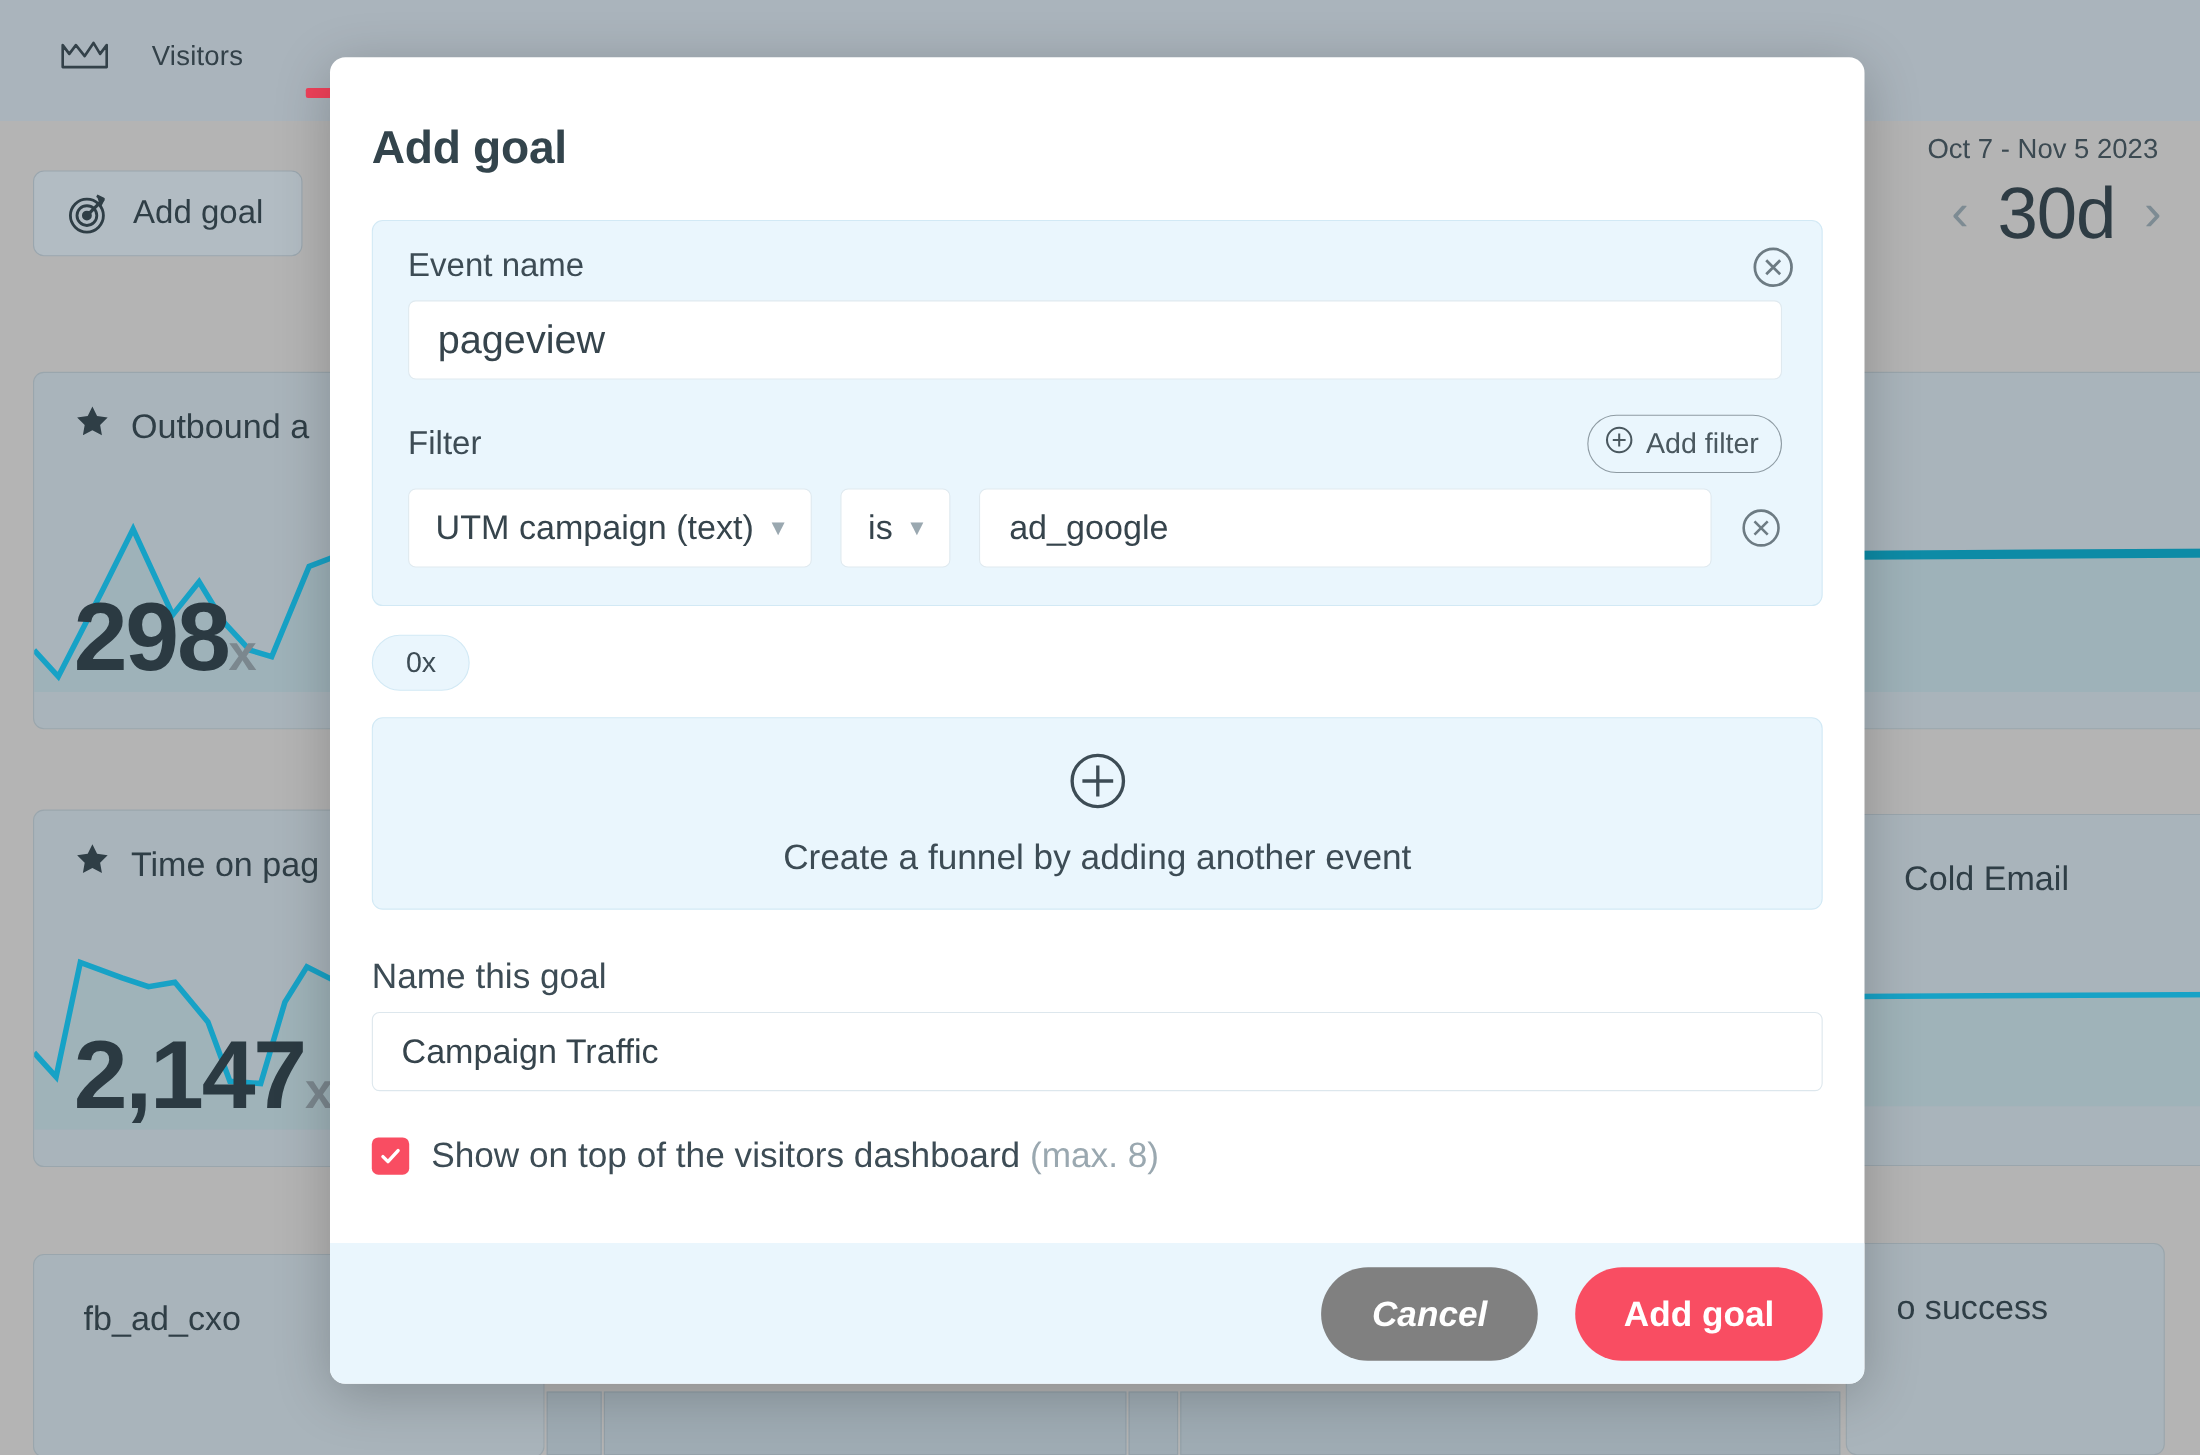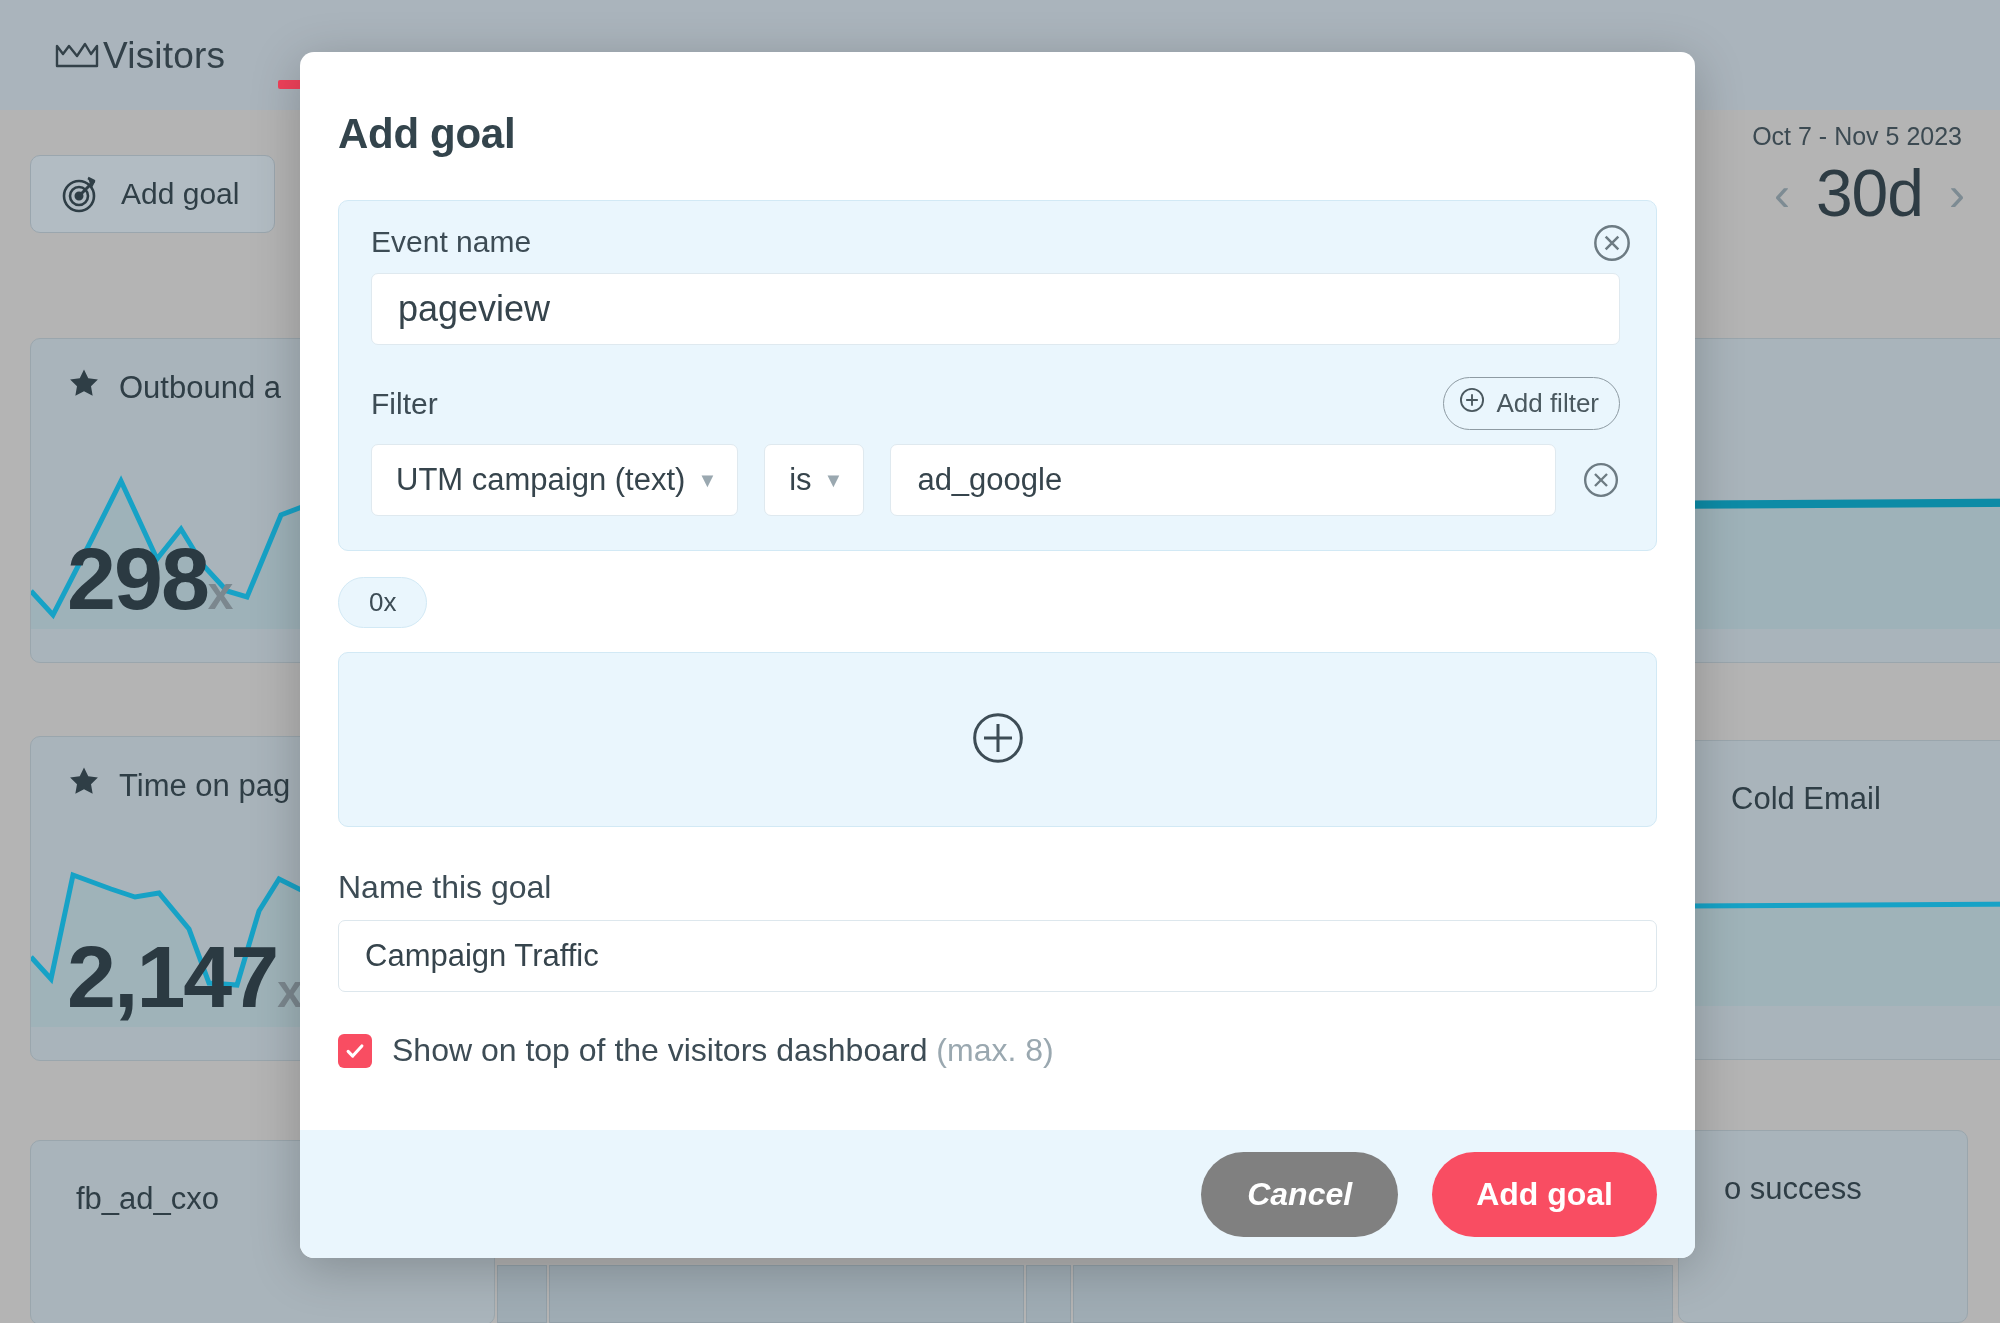--- a/index.html
+++ b/index.html
@@ -22,23 +22,23 @@
   .bg-topbar {
     position: absolute;
     left: 0; top: 0;
     width: 2000px; height: 110px;
     background: #aab4bc;
   }
 
   .bg-visitors {
     position: absolute;
     left: 55px; top: 35px;
-    display: flex; align-items: center; gap: 4px;
+    display: flex; align-items: center; gap: 39px;
     color: #334149;
-    font-size: 37px;
+    font-size: 25px;
     letter-spacing: 0.2px;
   }
   .bg-visitors svg { display: block; }
 
   .bg-addgoal {
     position: absolute;
     left: 30px; top: 155px;
     width: 245px; height: 78px;
     border: 1px solid #9aa6ae;
     border-radius: 10px;
@@ -473,20 +473,21 @@
       <span class="count-badge">0x</span>
     </div>
 
     <div class="funnel-box">
       <span>
         <svg width="56" height="56" viewBox="0 0 24 24" fill="none" stroke="#3d4c55" stroke-width="1.3">
           <circle cx="12" cy="12" r="10"></circle>
           <path d="M12 6 L12 18 M6 12 L18 12"></path>
         </svg>
       </span>
+      <span class="funnel-label">Create a funnel by adding another event</span>
     </div>
 
     <div class="name-label">Name this goal</div>
     <div class="name-input" placeholder="Name this goal">Campaign Traffic</div>
 
     <div class="check-row">
       <span class="checkbox">
         <svg width="22" height="22" viewBox="0 0 24 24" fill="none" stroke="#ffffff" stroke-width="3.4" stroke-linecap="round" stroke-linejoin="round">
           <path d="M4.5 12.5 L9.5 17.5 L19.5 6.5"></path>
         </svg>

